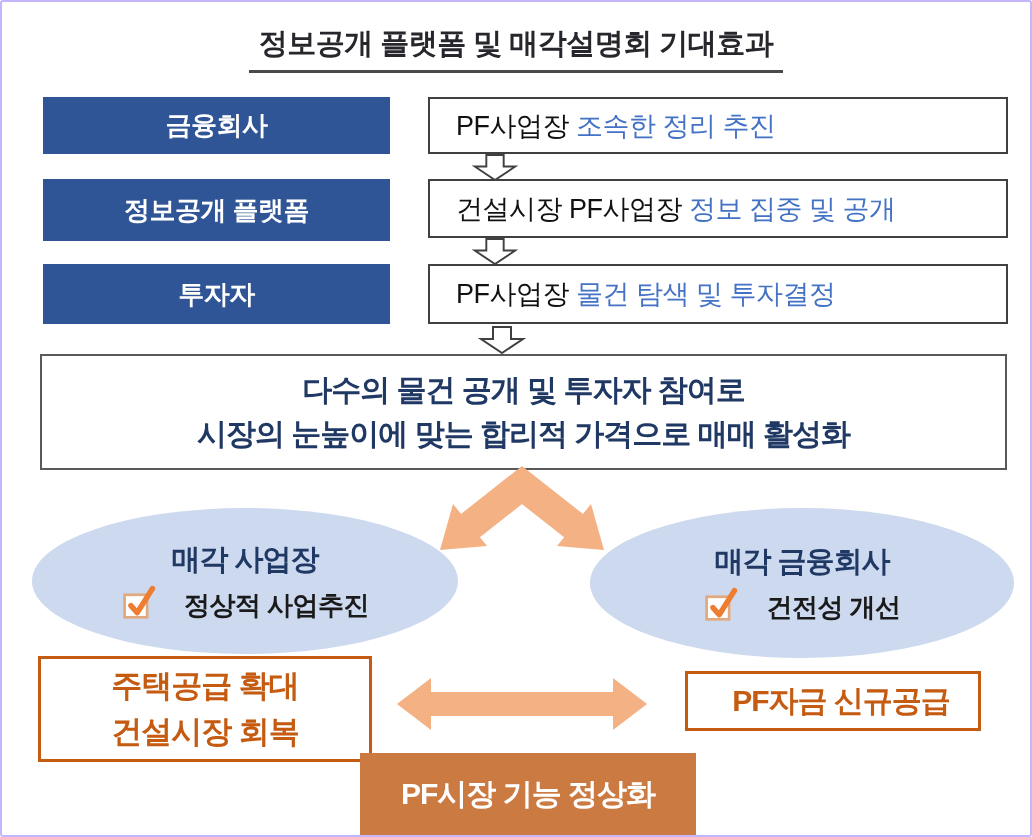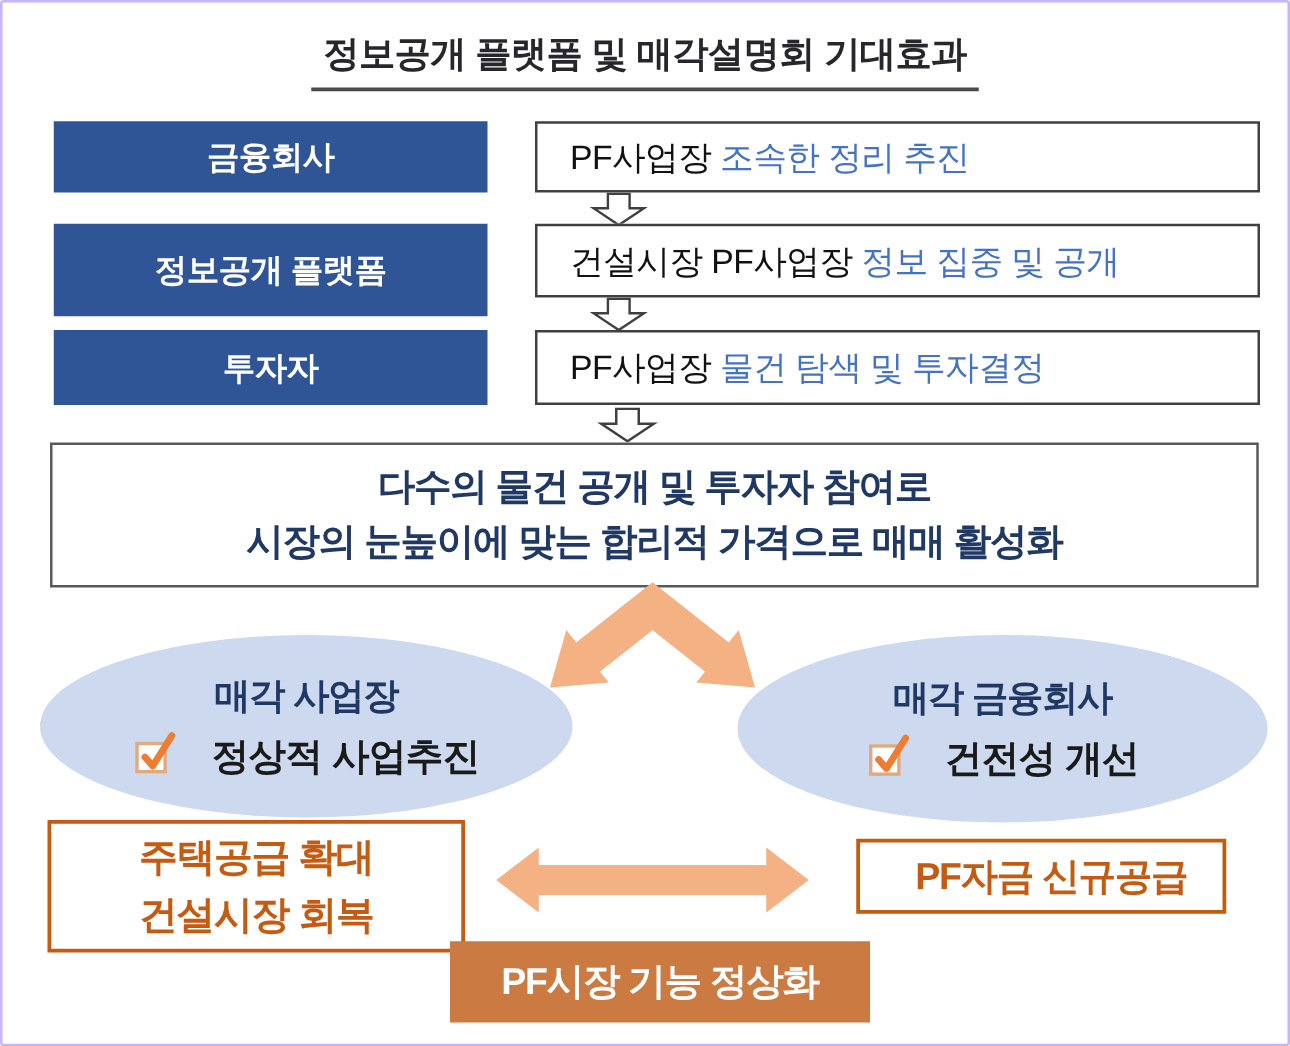--- a/index.html
+++ b/index.html
@@ -38,35 +38,35 @@
     font-size:30px;font-weight:bold;color:#1F3864;letter-spacing:-1px;line-height:44px;
   }
   
   .bubble{
     background:#CDD9EE;border-radius:50%;
     display:flex;flex-direction:column;align-items:center;justify-content:center;
   }
   .bubble-left{left:30px;top:506px;width:426px;height:146px;}
   .bubble-right{left:588px;top:506px;width:424px;height:150px;}
   .bubble-title{font-size:29px;font-weight:bold;color:#1F3864;letter-spacing:-1px;margin-bottom:8px;}
-  .bubble-row{display:flex;align-items:center;gap:27px;font-size:30px;font-weight:600;color:#1a1a1a;letter-spacing:-0.5px;justify-content:center;}
+  .bubble-row{display:flex;align-items:center;gap:27px;font-size:26px;font-weight:600;color:#1a1a1a;letter-spacing:-0.5px;justify-content:center;}
   .checkbox-icon{width:36px;height:36px;margin-top:-6px;}
   
   .outcome-left{
     left:36px;top:654px;width:334px;height:106px;border:3px solid #C55A11;
     display:flex;flex-direction:column;align-items:center;justify-content:center;
     color:#C55A11;font-size:31px;font-weight:bold;letter-spacing:-1px;line-height:46px;background:#fff;
   }
   .outcome-right{
     left:683px;top:669px;width:296px;height:60px;border:3px solid #C55A11;
     display:flex;align-items:center;justify-content:center;
     color:#C55A11;font-size:30px;font-weight:bold;letter-spacing:-1px;background:#fff;padding-left:16px;
   }
   .outcome-bottom{
-    left:358px;top:751px;width:336px;height:65px;background:#CB7B42;
+    left:358px;top:751px;width:336px;height:83px;background:#CB7B42;
     display:flex;align-items:center;justify-content:center;
     color:#fff;font-size:30px;font-weight:bold;letter-spacing:-1px;
   }
 </style>
 </head>
 <body>
 
 <div class="canvas">
 
   <div class="abs title-wrap">
@@ -77,21 +77,21 @@
     <span>금융회사</span>
   </div>
   <div class="abs action-box" style="top:95px;height:57px;">
     <span>PF사업장 </span><span class="hl">조속한 정리 추진</span>
   </div>
 
   <svg class="abs down-arrow" style="left:470px;top:152px;" viewBox="0 0 44 28">
     <polygon points="13,1 31,1 31,13 43,13 22,27 1,13 13,13" fill="#ffffff" stroke="#404040" stroke-width="2"></polygon>
   </svg>
 
-  <div class="abs actor-box" style="top:177px;height:74px;">
+  <div class="abs actor-box" style="top:177px;height:62px;">
     <span>정보공개 플랫폼</span>
   </div>
   <div class="abs action-box" style="top:177px;height:59px;">
     <span>건설시장 PF사업장 </span><span class="hl">정보 집중 및 공개</span>
   </div>
 
   <svg class="abs down-arrow" style="left:470px;top:236px;" viewBox="0 0 44 28">
     <polygon points="13,1 31,1 31,13 43,13 22,27 1,13 13,13" fill="#ffffff" stroke="#404040" stroke-width="2"></polygon>
   </svg>
 

